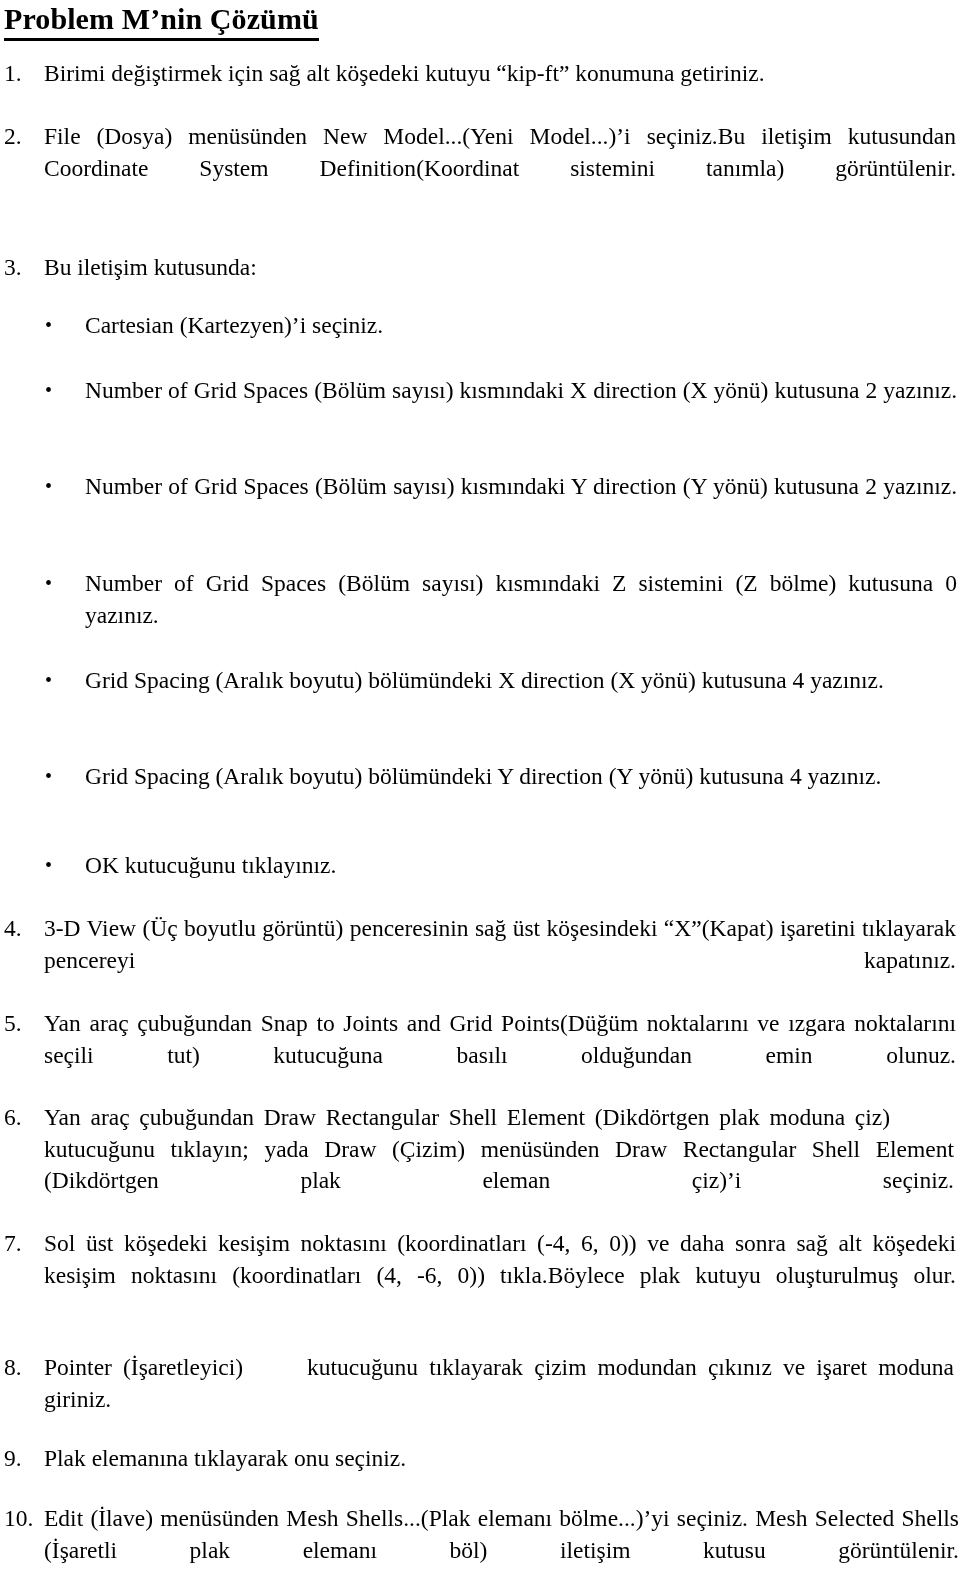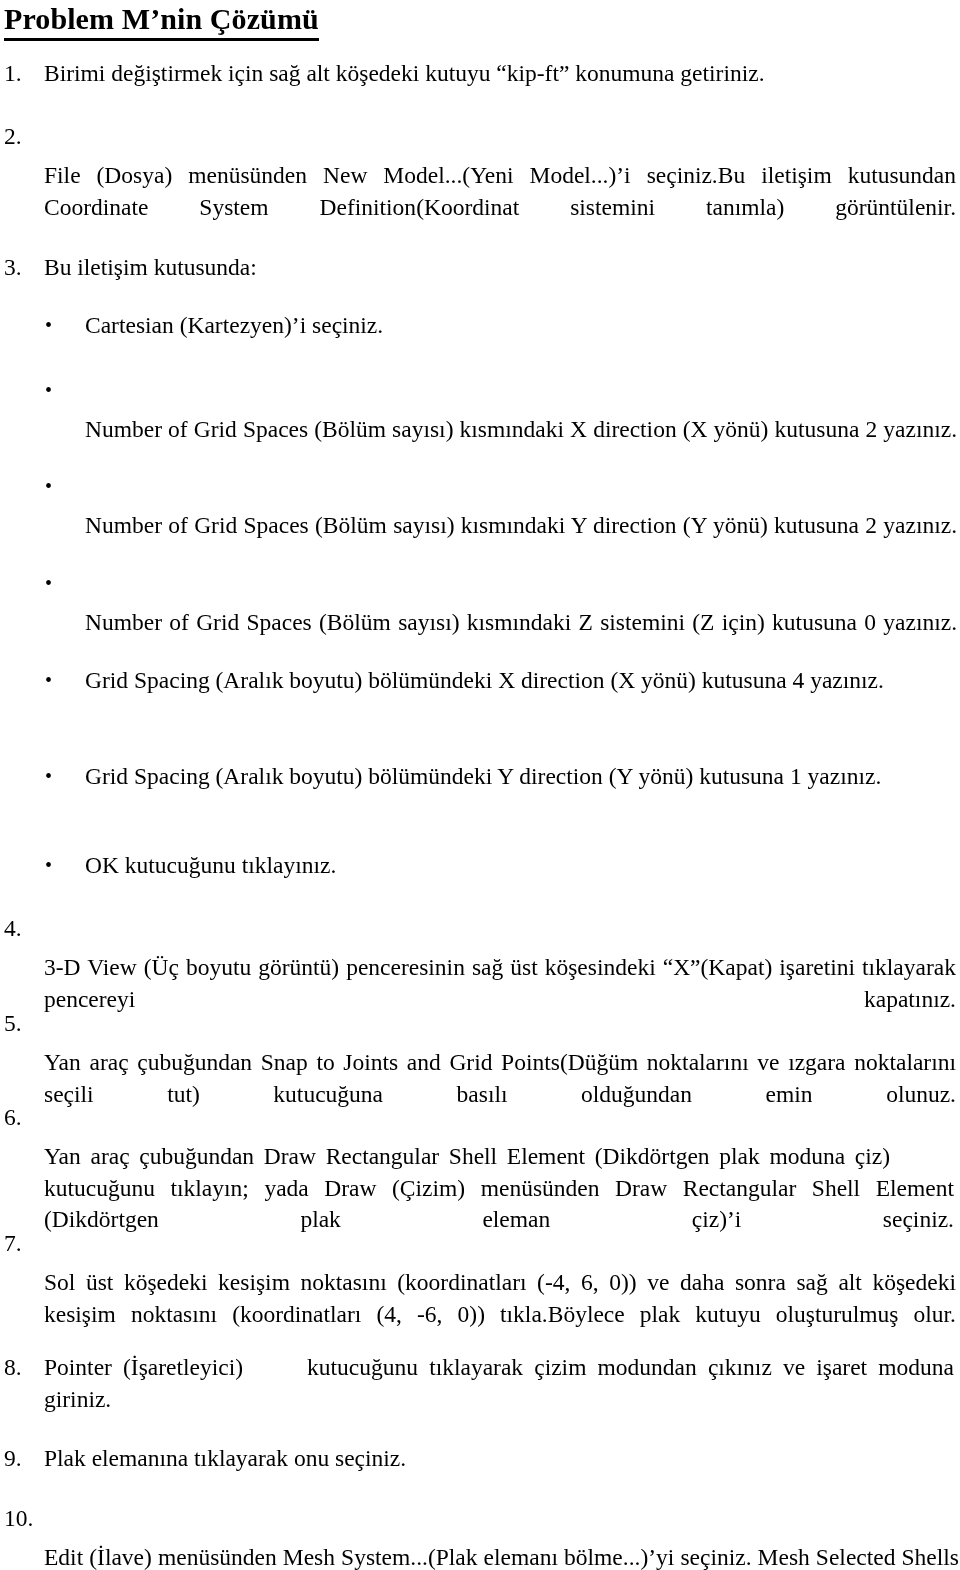--- a/index.html
+++ b/index.html
@@ -77,21 +77,20 @@
   .bul-item .body {
     padding-left: 40px;
   }
 
   b, strong { font-weight: normal; }
   .gap-lg { display: inline-block; width: 64px; }
 
   
   .just {
     text-align: justify;
-    margin-top: 39px;
   }
   .just::after {
     content: "";
     display: inline-block;
     width: 100%;
   }
   .lastline { text-align: left; }
 </style>
 </head>
 <body>
@@ -138,49 +137,49 @@
   <div class="item bul-item" style="top:471px; width:912px;">
     <span class="marker">•</span>
     <div class="body just">
       <b>Number of Grid Spaces</b><span> (Bölüm sayısı) kısmındaki  </span><b>Y direction</b><span> (Y yönü) kutusuna </span><b>2</b><span> yazınız.</span>
     </div>
   </div>
 
   <div class="item bul-item" style="top:568px; width:912px;">
     <span class="marker">•</span>
     <div class="body just">
-      <b>Number of Grid Spaces</b><span> (Bölüm sayısı) kısmındaki  </span><b>Z sistemini</b><span> (Z için) kutusuna </span><b>0</b><span> yazınız.</span>
+      <b>Number of Grid Spaces</b><span> (Bölüm sayısı) kısmındaki  </span><b>Z sistemini</b><span> (Z bölme) kutusuna </span><b>0</b><span> yazınız.</span>
     </div>
   </div>
 
   <div class="item bul-item" style="top:665px; width:902px;">
     <span class="marker">•</span>
     <div class="body">
       <b>Grid Spacing</b><span> (Aralık boyutu) bölümündeki </span><b>X direction</b><span>  (X yönü) kutusuna  </span><span>4</span><span> yazınız.</span>
     </div>
   </div>
 
   <div class="item bul-item" style="top:761px; width:902px;">
     <span class="marker">•</span>
     <div class="body">
-      <b>Grid Spacing</b><span> (Aralık boyutu) bölümündeki </span><b>Y direction</b><span>  (Y yönü) kutusuna 1 yazınız.</span>
+      <b>Grid Spacing</b><span> (Aralık boyutu) bölümündeki </span><b>Y direction</b><span>  (Y yönü) kutusuna 4 yazınız.</span>
     </div>
   </div>
 
   <div class="item bul-item" style="top:850px; width:700px;">
     <span class="marker">•</span>
     <div class="body lastline">
       <b>OK</b><span> kutucuğunu tıklayınız.</span>
     </div>
   </div>
 
   <div class="item num-item" style="top:913px; width:952px;">
     <span class="marker">4.</span>
     <div class="body just">
-      <b>3-D View</b><span> (Üç boyutu görüntü) penceresinin sağ üst köşesindeki “</span><b>X</b><span>”(Kapat) işaretini tıklayarak pencereyi kapatınız.</span>
+      <b>3-D View</b><span> (Üç boyutlu görüntü) penceresinin sağ üst köşesindeki “</span><b>X</b><span>”(Kapat) işaretini tıklayarak pencereyi kapatınız.</span>
     </div>
   </div>
 
   <div class="item num-item" style="top:1008px; width:952px;">
     <span class="marker">5.</span>
     <div class="body just">
       <span>Yan araç çubuğundan  </span><b>Snap to Joints and Grid Points</b><span>(Düğüm noktalarını ve ızgara noktalarını seçili tut) kutucuğuna basılı olduğundan emin olunuz.</span>
     </div>
   </div>
 
@@ -208,17 +207,17 @@
   <div class="item num-item" style="top:1443px; width:800px;">
     <span class="marker">9.</span>
     <div class="body lastline">
       <span>Plak elemanına tıklayarak onu seçiniz.</span>
     </div>
   </div>
 
   <div class="item num-item" style="top:1503px; width:955px;">
     <span class="marker">10.</span>
     <div class="body just">
-      <b>Edit</b><span> (İlave) menüsünden  </span><b>Mesh System...</b><span>(Plak elemanı bölme...)’yi seçiniz</span><b>. Mesh Selected Shells</b><span> (İşaretli plak elemanı böl) iletişim kutusu görüntülenir.</span>
+      <b>Edit</b><span> (İlave) menüsünden  </span><b>Mesh Shells...</b><span>(Plak elemanı bölme...)’yi seçiniz</span><b>. Mesh Selected Shells</b><span> (İşaretli plak elemanı böl) iletişim kutusu görüntülenir.</span>
     </div>
   </div>
 
 </div>
 
 </body></html>

